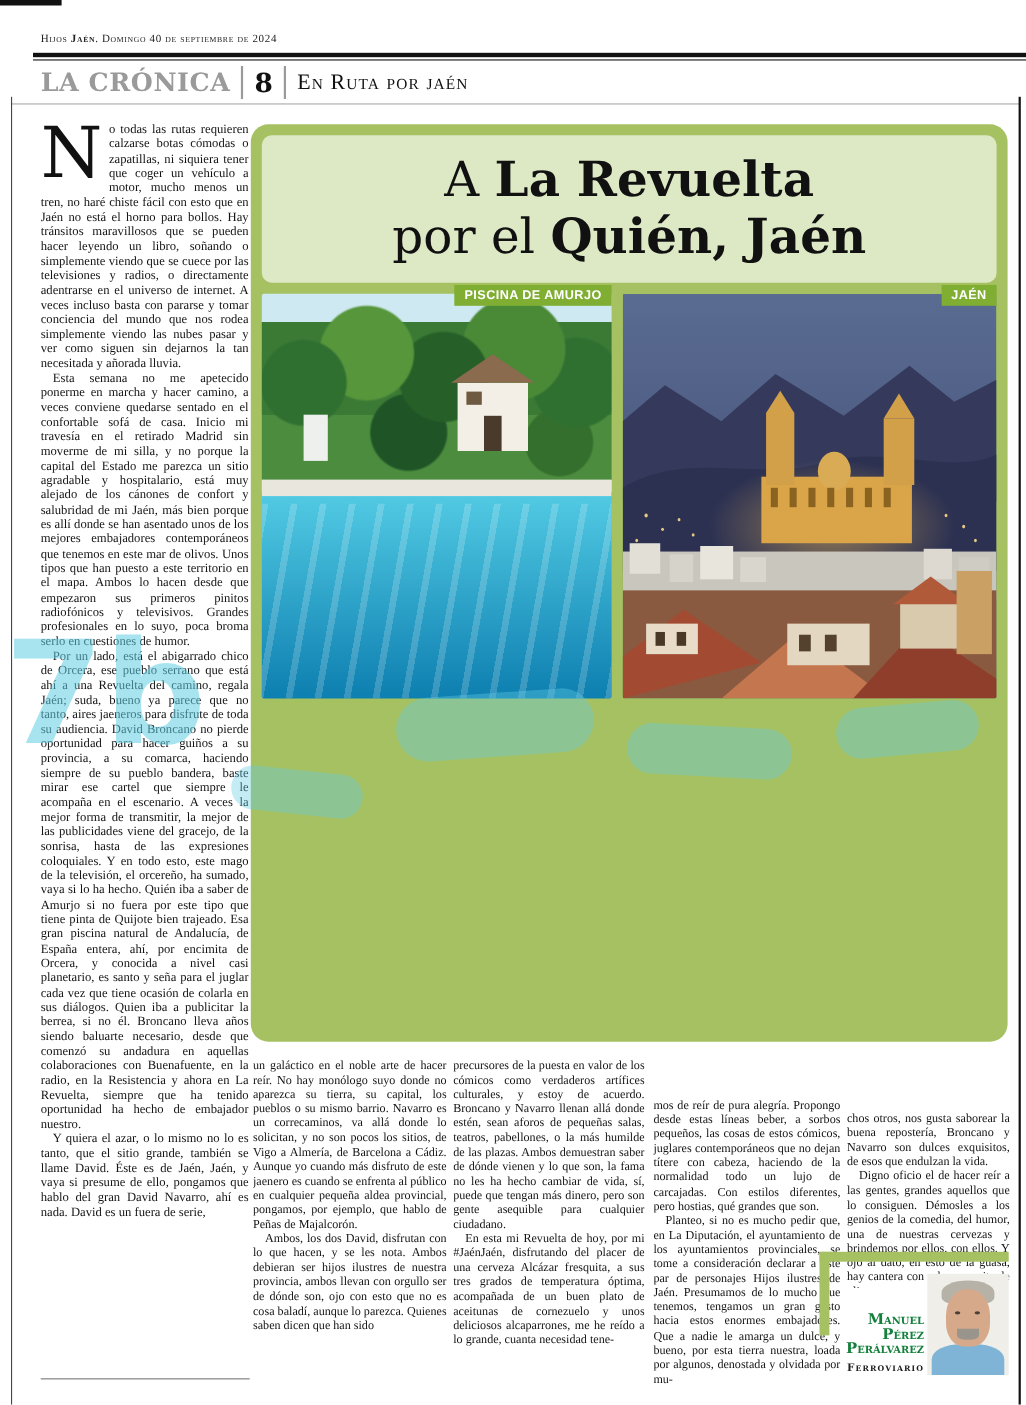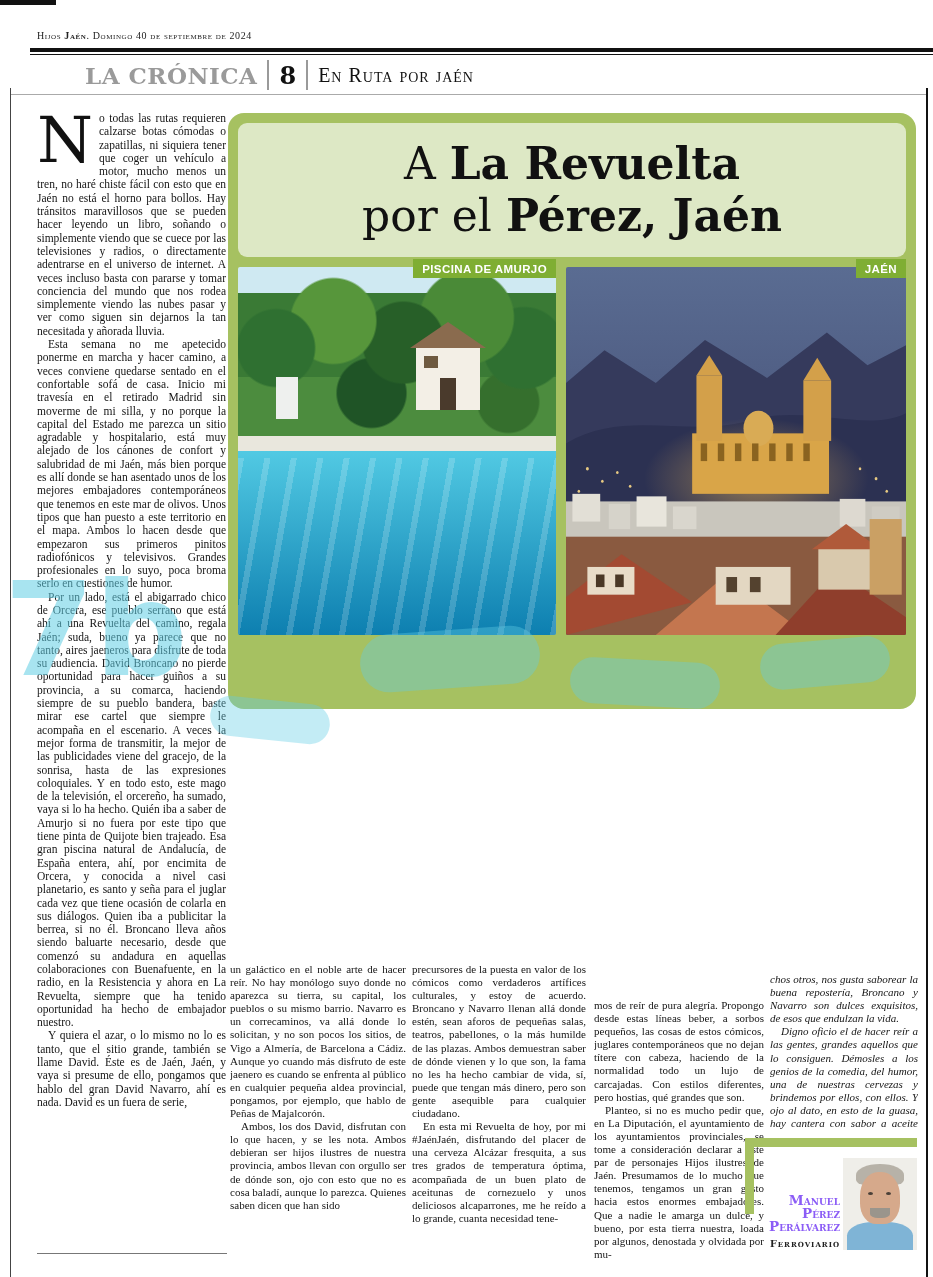--- a/index.html
+++ b/index.html
@@ -8,21 +8,21 @@
     font-family:"Liberation Serif", serif;color:#1a1a1a;overflow:hidden;
   }
   .abs{position:absolute;}
 
   
   .scan-mark{left:0;top:0;width:56px;height:5px;background:#111;}
   .kicker{left:37px;top:30px;font-size:10px;letter-spacing:.6px;font-variant:small-caps;color:#222;white-space:nowrap;}
   .kicker b{font-weight:700;}
   .rule-thick{left:30px;top:48px;width:903px;height:4px;background:#111;}
   .rule-thin{left:30px;top:54px;width:903px;height:1px;background:#111;}
-  .section-row{left:37px;top:58px;height:34px;display:flex;align-items:center;gap:10px;margin-left:48px;}
+  .section-row{left:37px;top:58px;height:34px;display:flex;align-items:center;gap:10px;}
   .section-name{font-family:"DejaVu Serif", serif;font-weight:700;font-size:23px;color:#9a9a9a;letter-spacing:.5px;white-space:nowrap;}
   .vbar{width:2px;height:30px;background:#9a9a9a;}
   .page-num{font-family:"DejaVu Serif", serif;font-weight:700;font-size:24px;color:#111;}
   .route{font-size:20px;font-variant:small-caps;letter-spacing:1px;color:#111;white-space:nowrap;}
 
   
   .border-left{left:10px;top:88px;width:1px;height:1189px;background:#444;}
   .border-right{left:926px;top:88px;width:2px;height:1189px;background:#111;}
   .border-top{left:10px;top:94px;width:917px;height:1px;background:#aaa;}
   .bottom-rule{left:37px;top:1253px;width:190px;height:1px;background:#777;}
@@ -30,24 +30,24 @@
   
   .col{position:absolute;text-align:justify;overflow:hidden;color:#141414;}
   .col p{margin:0;font-size:11.5px;line-height:13.3px;}
   .col.small p{font-size:11px;line-height:13.1px;}
   .col p.ind{text-indent:11px;}
   .dropcap{float:left;font-family:"DejaVu Serif", serif;font-size:64px;line-height:52px;padding:2px 6px 0 0;color:#111;}
   #col1{left:37px;top:112px;width:189px;height:1140px;}
   #col2{left:230px;top:963px;width:176px;height:288px;}
   #col3{left:412px;top:963px;width:174px;height:288px;}
   #col4{left:594px;top:963px;width:170px;height:288px;margin-top:36px;}
-  #col5{left:770px;top:973px;width:148px;height:160px;font-style:italic;}
-
-  
-  .feature{left:228px;top:113px;width:688px;height:596px;background:#a6c161;border-radius:16px;padding:10px;box-sizing:border-box;}
+  #col5{left:770px;top:1011px;width:148px;height:160px;}
+
+  
+  .feature{left:228px;top:113px;width:688px;height:834px;background:#a6c161;border-radius:16px;padding:10px;box-sizing:border-box;}
   .headline-box{background:#dde8c5;border-radius:9px;height:134px;display:flex;flex-direction:column;justify-content:center;align-items:center;font-family:"DejaVu Serif", serif;color:#111;}
   .headline-box .hl{font-size:44px;line-height:52px;white-space:nowrap;}
   .headline-box .hl b{font-weight:700;}
   .photo-grid{margin-top:10px;display:grid;grid-template-columns:318px 1fr;grid-template-rows:368px 292px;gap:10px;}
   .cell{position:relative;}
   .art{position:absolute;inset:0;overflow:hidden;border-radius:2px;}
   .tab{position:absolute;right:0;top:-8px;z-index:6;background:#7fae33;color:#fff;
        font-family:"Liberation Sans", sans-serif;font-weight:700;font-size:11.5px;
        letter-spacing:.4px;padding:4px 9px 3px;white-space:nowrap;}
 
@@ -107,21 +107,21 @@
   .wm-blob{position:absolute;background:rgba(96,205,228,.38);border-radius:40px;}
   .wm-b1{left:360px;top:630px;width:180px;height:58px;transform:rotate(-4deg);}
   .wm-b2{left:570px;top:660px;width:150px;height:46px;transform:rotate(3deg);}
   .wm-b3{left:760px;top:640px;width:130px;height:46px;transform:rotate(-5deg);}
   .wm-b4{left:210px;top:700px;width:120px;height:40px;transform:rotate(6deg);}
 
   
   .by-topbar{left:745px;top:1138px;width:172px;height:9px;background:#a6c161;}
   .by-vbar{left:745px;top:1138px;width:9px;height:76px;background:#a6c161;}
   .by-names{left:748px;top:1194px;width:92px;text-align:right;font-variant:small-caps;font-weight:700;
-            font-family:"DejaVu Serif", serif;font-size:13.5px;line-height:13px;color:#8b5cf6;}
+            font-family:"DejaVu Serif", serif;font-size:13.5px;line-height:13px;color:#15803d;}
   .by-role{left:748px;top:1238px;width:92px;text-align:right;font-variant:small-caps;font-weight:700;
            font-family:"DejaVu Serif", serif;font-size:9.5px;letter-spacing:1px;color:#222;}
   .by-photo{left:843px;top:1158px;width:74px;height:92px;background:#efeee9;overflow:hidden;}
   .by-shirt{position:absolute;left:4px;bottom:-6px;width:66px;height:34px;background:#7fb4d6;border-radius:40% 40% 0 0;}
   .by-face{position:absolute;left:17px;top:14px;width:40px;height:52px;background:#d6a98b;border-radius:46% 46% 40% 40%;}
   .by-hair{position:absolute;left:13px;top:6px;width:48px;height:22px;background:#b7b2a8;border-radius:50% 50% 30% 30%;}
   .by-stache{position:absolute;left:27px;top:50px;width:20px;height:10px;background:#9a958c;border-radius:0 0 40% 40%;}
   .by-eye{position:absolute;top:34px;width:5px;height:3px;background:#4a4038;border-radius:50%;}
   .by-eye.l{left:25px;} .by-eye.r{left:43px;}
 </style>
@@ -165,21 +165,21 @@
     <p class="ind">Planteo, si no es mucho pedir que, en La Diputación, el ayuntamiento de los ayuntamientos provinciales, se tome a consideración declarar a este par de personajes Hijos ilustres de Jaén. Presumamos de lo mucho que tenemos, tengamos un gran gesto hacia estos enormes embajadores. Que a nadie le amarga un dulce, y bueno, por esta tierra nuestra, loada por algunos, denostada y olvidada por mu-</p>
   </div>
 <div class="col small" id="col5">
     <p>chos otros, nos gusta saborear la buena repostería, Broncano y Navarro son dulces exquisitos, de esos que endulzan la vida.</p>
     <p class="ind">Digno oficio el de hacer reír a las gentes, grandes aquellos que lo consiguen. Démosles a los genios de la comedia, del humor, una de nuestras cervezas y brindemos por ellos, con ellos. Y ojo al dato, en esto de la guasa, hay cantera con sabor a aceite de oliva.</p>
   </div>
 
 <div class="abs feature">
   <div class="headline-box">
     <div class="hl"><span>A </span><b>La Revuelta</b></div>
-    <div class="hl"><span>por el </span><b>Pérez, Jaén</b></div>
+    <div class="hl"><span>por el </span><b>Quién, Jaén</b></div>
   </div>
 
   <div class="photo-grid">
 
 
     <div class="cell">
       <div class="art ph-pool">
         <div class="pool-trees"></div>
         <div class="pool-tower"></div>
         <div class="pool-house">

